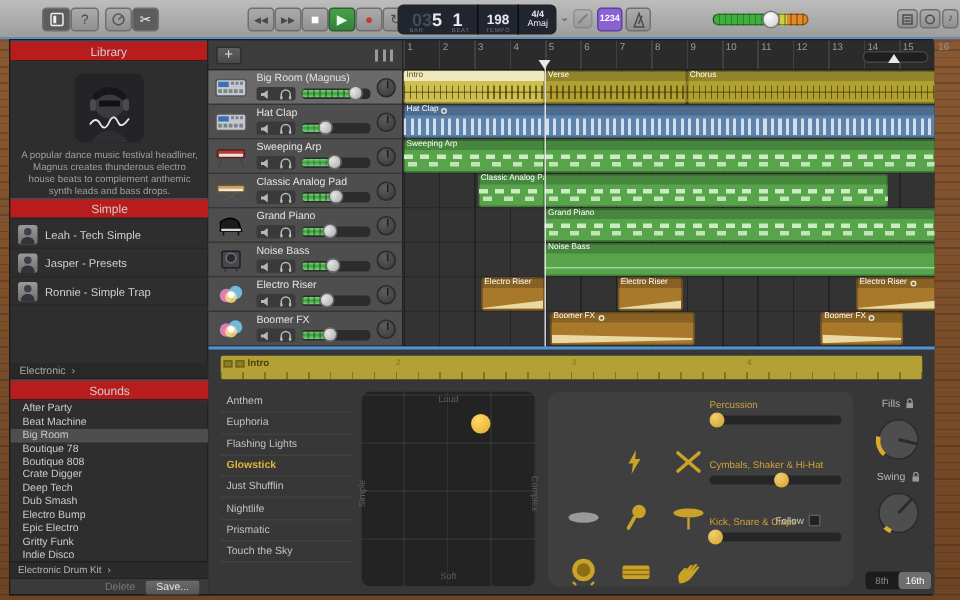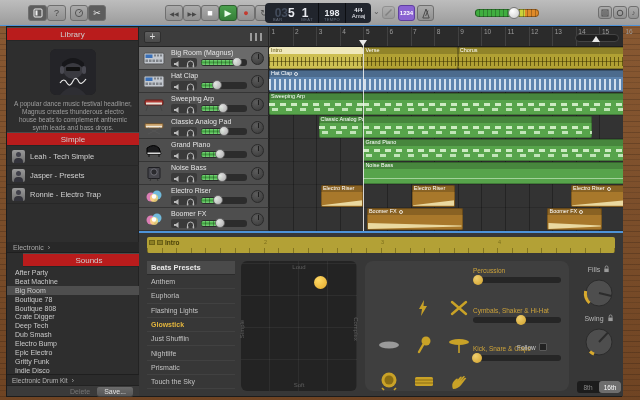--- a/index.html
+++ b/index.html
@@ -47,21 +47,21 @@
   .dr-head { position:absolute; left:0; top:105px; width:132px; }
   .dr-list { position:absolute; left:0; top:120px; width:132px; }
   .dr-row { height:19px; display:flex; align-items:center; gap:5px; padding-left:5px;
     border-bottom:1px solid #272727; font-size:7.5px; color:#d0d0d0; }
   .dr-row.sel { background:#565656; }
   .dr-av { width:13px; height:13px; border-radius:2px; background:linear-gradient(#9a9a9a,#6e6e6e); position:relative; overflow:hidden; }
   .dr-av::before { content:""; position:absolute; left:4px; top:2px; width:5px; height:5px; border-radius:50%; background:#40404a; }
   .dr-av::after { content:""; position:absolute; left:2px; top:8px; width:9px; height:6px; border-radius:4px 4px 0 0; background:#33333b; }
   .genre-row { position:absolute; left:0; top:215px; width:132px; height:11px; background:#282828;
     border-bottom:1px solid #1f1f1f; font-size:7px; color:#a8a8a8; display:flex; align-items:center; padding-left:6px; gap:4px; }
-  .snd-head { position:absolute; left:16px; top:226px; width:132px; }
+  .snd-head { position:absolute; left:0; top:226px; width:132px; }
   .snd-list { position:absolute; left:0; top:241px; width:132px; height:106px; overflow:hidden; }
   .snd-row { height:8.9px; font-size:7px; color:#cacaca; display:flex; align-items:center; padding-left:8px; }
   .snd-row.sel { background:#4e4e4e; }
   .kit-row { position:absolute; left:0; top:347px; width:132px; height:11px; background:#2b2b2b;
     border-top:1px solid #1f1f1f; font-size:6.5px; color:#b5b5b5; display:flex; align-items:center; padding-left:5px; gap:4px; }
   .sb-foot { position:absolute; left:0; top:358px; width:132px; height:11px; background:#3a3a3a;
     border-top:1px solid #222; display:flex; align-items:center; justify-content:flex-end; gap:6px; padding-right:5px; }
   .del { font-size:7px; color:#767676; }
   .saveb { font-size:7px; color:#e2e2e2; background:linear-gradient(#6b6b6b,#565656);
     border:1px solid #3a3a3a; border-radius:3px; padding:1px 7px; }
@@ -290,21 +290,21 @@
         <div class="dr-row">
           <div class="dr-av"></div>
           <span>Leah - Tech Simple</span>
         </div>
         <div class="dr-row">
           <div class="dr-av"></div>
           <span>Jasper - Presets</span>
         </div>
         <div class="dr-row">
           <div class="dr-av"></div>
-          <span>Ronnie - Electro Trap</span>
+          <span>Ronnie - Simple Trap</span>
         </div>
       </div>
     <div class="genre-row">
       <span>Electronic</span>
       <span>›</span>
     </div>
     <div class="snd-head sec-head">Sounds</div>
     <div class="snd-list" id="sounds-list">
         <div class="snd-row">After Party</div>
         <div class="snd-row">Beat Machine</div>
@@ -689,21 +689,20 @@
   <div class="editor">
     <div class="ed-ruler">
       <div class="ed-rico" style="left:2px"></div>
       <div class="ed-rico" style="left:10px"></div>
       <span class="ed-rlab">Intro</span>
       <span class="ed-rnum" style="left:25%">2</span>
       <span class="ed-rnum" style="left:50%">3</span>
       <span class="ed-rnum" style="left:75%">4</span>
     </div>
     <div class="presets">
-      <div class="pr-head">Beats Presets</div>
       <div id="preset-rows">
           <div class="pr-row">Anthem</div>
           <div class="pr-row">Euphoria</div>
           <div class="pr-row">Flashing Lights</div>
           <div class="pr-row sel">Glowstick</div>
           <div class="pr-row">Just Shufflin</div>
           <div class="pr-row">Nightlife</div>
           <div class="pr-row">Prismatic</div>
           <div class="pr-row">Touch the Sky</div>
         </div>

